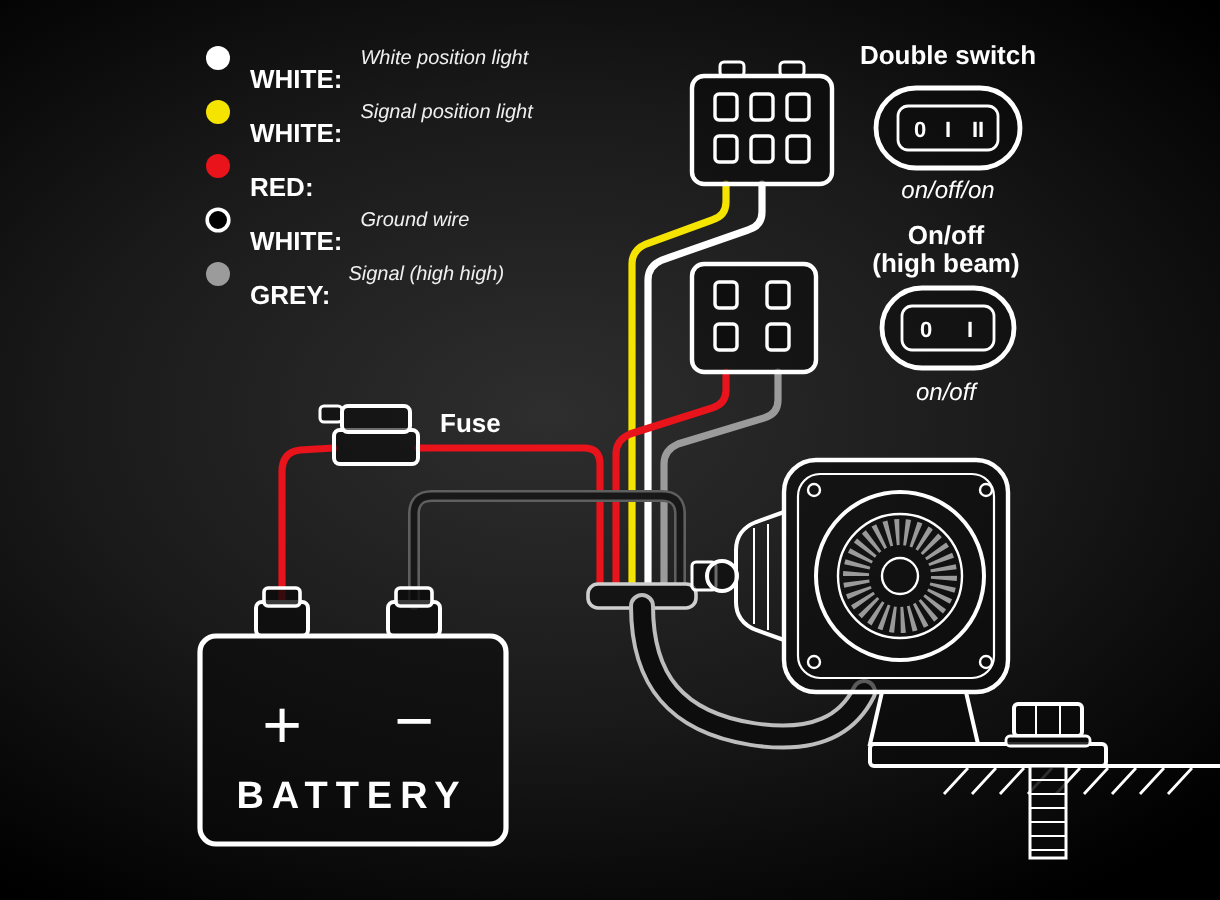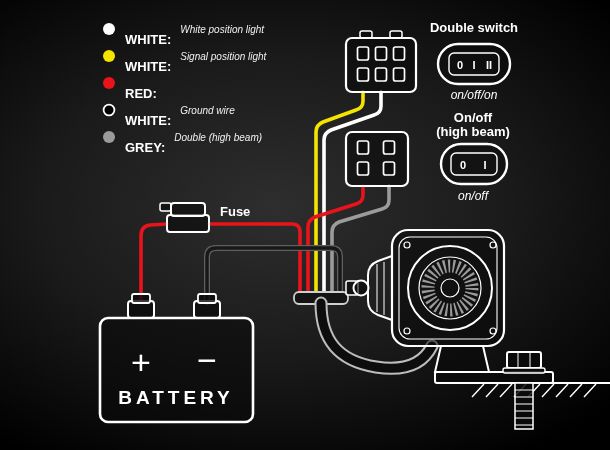--- a/index.html
+++ b/index.html
@@ -49,21 +49,21 @@
           <circle cx="7" cy="7" r="5.4" stroke="#ffffff" stroke-width="1.8" fill="#000000"></circle>
         </svg>
       <span class="lg-label">WHITE:</span>
       <span class="lg-desc">Ground wire</span>
     </div>
     <div class="legend-row">
       <svg width="14" height="14">
           <circle cx="7" cy="7" r="6" fill="#9b9b9b"></circle>
         </svg>
       <span class="lg-label">GREY:</span>
-      <span class="lg-desc">Double (high beam)</span>
+      <span class="lg-desc">Signal (high high)</span>
     </div>
   </div>
 
   <svg class="diagram" width="610" height="450" viewBox="0 0 610 450">
 
     <g fill="none" stroke-linecap="round">
       <path stroke-width="3.6" d="M363 92 V101 Q363 108 356 110 L323 122 Q316 125 316 132 V296" stroke="#f5e400"></path>
       <path stroke-width="3.6" d="M381 92 V106 Q381 113 374 115 L331 130 Q324 133 324 140 V296" stroke="#ffffff"></path>
       <path stroke-width="3.6" d="M363 186 V195 Q363 202 356 204 L315 217 Q308 220 308 227 V296" stroke="#e8131b"></path>
       <path stroke-width="3.6" d="M389 186 V200 Q389 207 382 209 L339 222 Q332 225 332 232 V296" stroke="#9b9b9b"></path>

